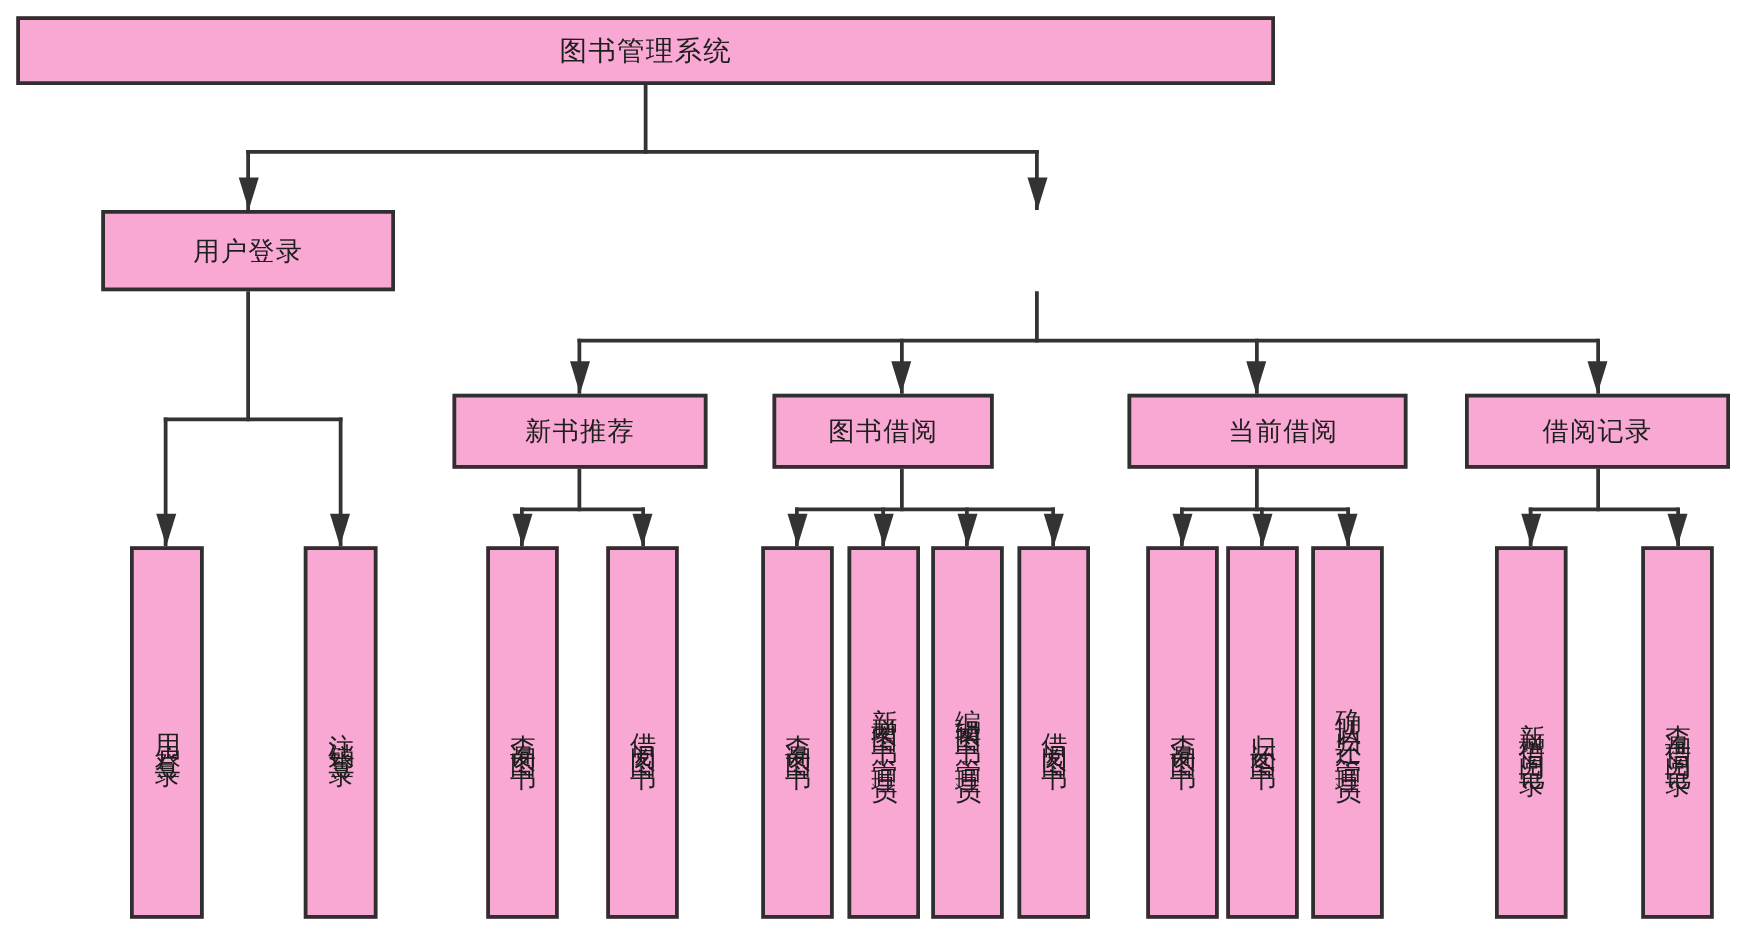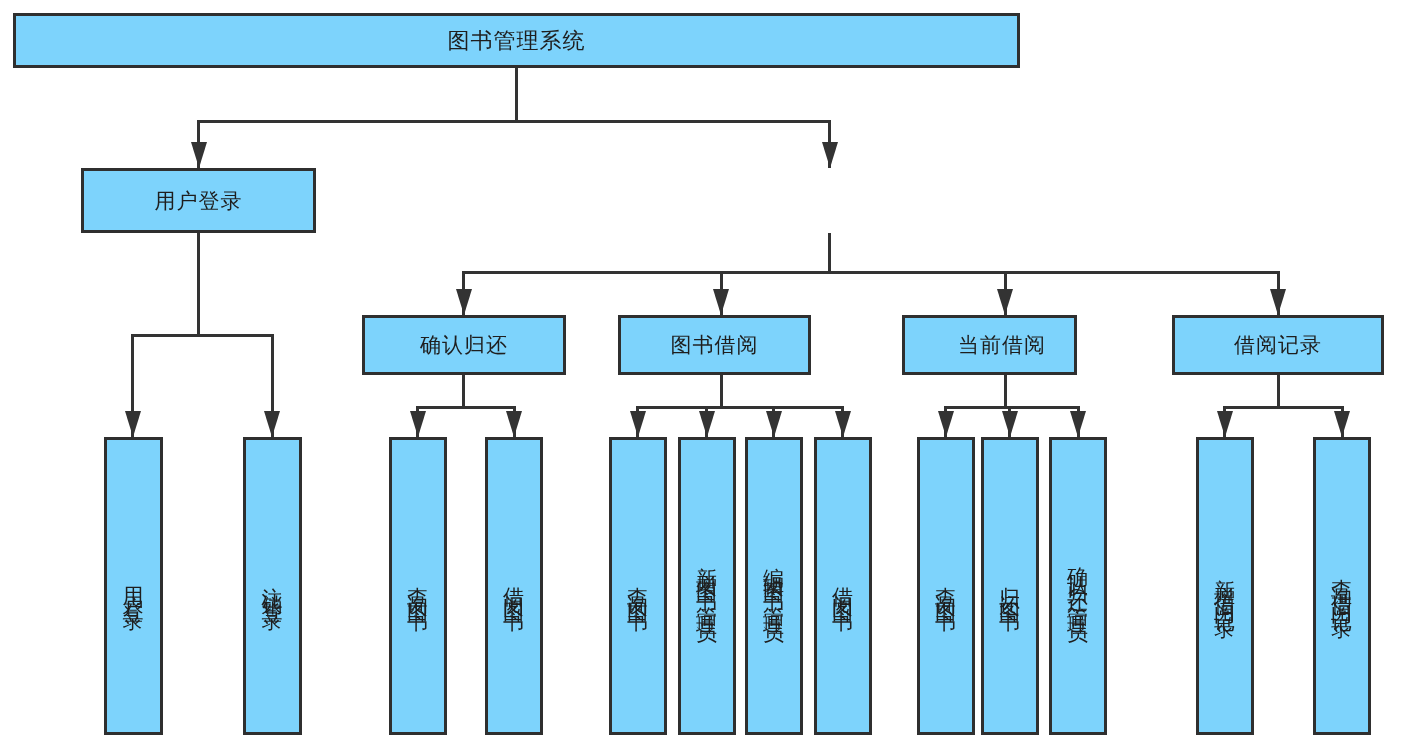--- a/index.html
+++ b/index.html
@@ -8,21 +8,21 @@
     width: 1405px;
     height: 747px;
     background: #ffffff;
     font-family: "Liberation Sans", sans-serif;
     overflow: hidden;
   }
   .box {
     position: absolute;
     box-sizing: border-box;
     border: 3px solid #2f2f2f;
-    background: #7dd3fc;
+    background: #f9a8d4;
     display: flex;
     align-items: center;
     justify-content: center;
     color: #1e1e1e;
   }
   .box .hlabel {
     font-size: 21px;
     letter-spacing: 1px;
     white-space: nowrap;
   }
@@ -67,26 +67,26 @@
 
   <div class="box root" style="left:13px; top:13px; width:1007px; height:55px;">
     <span class="hlabel">图书管理系统</span>
   </div>
 
   <div class="box" style="left:81px; top:168px; width:235px; height:65px;">
     <span class="hlabel">用户登录</span>
   </div>
 
   <div class="box" style="left:362px; top:315px; width:204px; height:60px;">
-    <span class="hlabel">确认归还</span>
+    <span class="hlabel">新书推荐</span>
   </div>
-  <div class="box" style="left:618px; top:315px; width:193px; height:60px;">
+  <div class="box" style="left:618px; top:315px; width:177px; height:60px;">
     <span class="hlabel">图书借阅</span>
   </div>
-  <div class="box" style="left:902px; top:315px; width:175px; height:60px;padding-left:25px;">
+  <div class="box" style="left:902px; top:315px; width:224px; height:60px;padding-left:25px;">
     <span class="hlabel">当前借阅</span>
   </div>
   <div class="box" style="left:1172px; top:315px; width:212px; height:60px;">
     <span class="hlabel">借阅记录</span>
   </div>
 
   <div class="box leaf" style="left:104px; top:437px; width:59px; height:298px;">
     <span class="vlabel">用户登录</span>
   </div>
   <div class="box leaf" style="left:243px; top:437px; width:59px; height:298px;">

